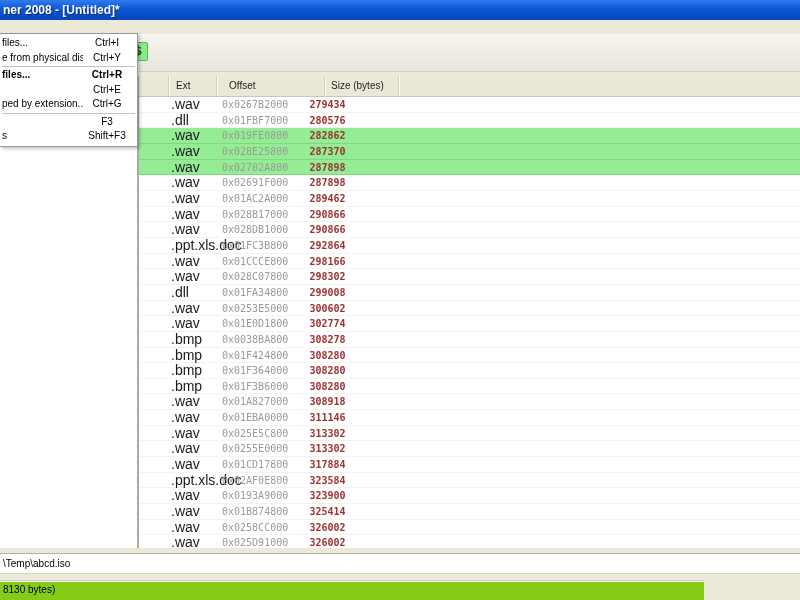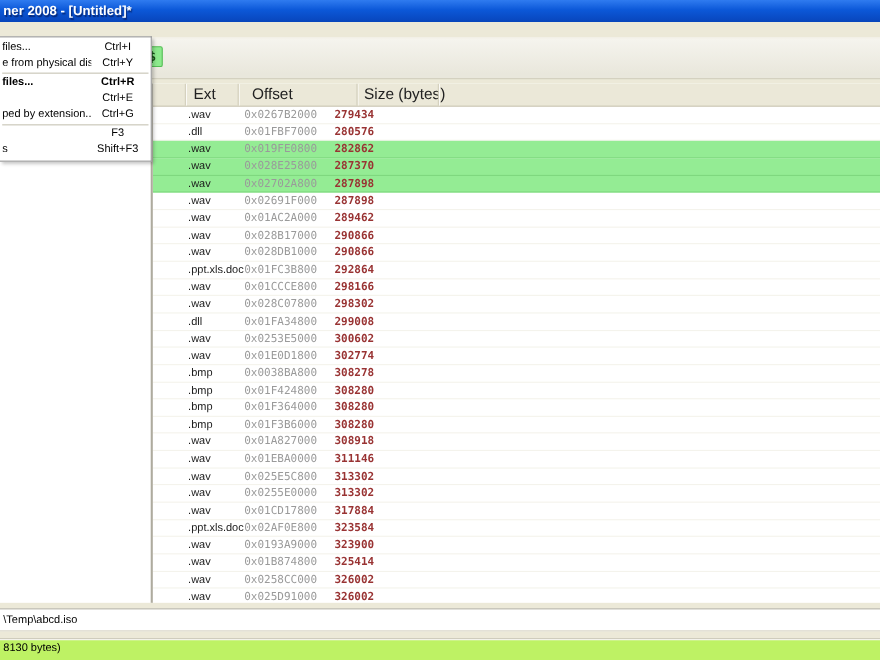--- a/index.html
+++ b/index.html
@@ -25,53 +25,53 @@
     border-radius:2px;color:#174f17;font:bold 12px "DejaVu Sans Mono",monospace;
     text-align:center;line-height:16px}
 
   
   .leftpane{position:absolute;left:0;top:76px;width:137px;height:472px;background:#fff;
     border-right:2px solid #aeab9e;box-sizing:content-box}
 
   
   .listview{position:absolute;left:139px;top:76px;width:661px;height:472px;background:#fff;overflow:hidden}
   .lv-header{height:20px;background:#EBE8D8;display:flex;border-bottom:1px solid #cbc7b5}
-  .h-cell{box-sizing:border-box;font-size:14px;color:#222;line-height:19px;white-space:nowrap}
+  .h-cell{box-sizing:border-box;font-size:10px;color:#222;line-height:19px;white-space:nowrap}
   .h-cell+.h-cell{border-left:1px solid #d3cfbd;box-shadow:inset 1px 0 0 #fbfaf6}
   .h-icon{width:29px}
   .h-ext{width:48px;padding-left:7px}
   .h-offset{width:108px;padding-left:12px}
   .h-size{width:74px;padding-left:6px}
   .h-fill{flex:1}
   .lv-body{}
   .lv-row{height:15.66px;display:flex;border-bottom:1px solid #f4f3ec;box-sizing:border-box}
   .lv-row.hl{background:#94ec94;border-bottom:1px solid #7fd87f}
   .lv-row span{box-sizing:border-box;line-height:15px;white-space:nowrap}
   .c-icon{width:29px}
-  .c-ext{width:48px;padding-left:3px;font-size:10px;color:#1a1a1a;overflow:visible}
+  .c-ext{width:48px;padding-left:3px;font-size:14px;color:#1a1a1a;overflow:visible}
   .c-offset{width:88px;padding-left:6px;font:10px "DejaVu Sans Mono",monospace;color:#9a9a9a}
-  .c-size{width:74px;padding-right:27px;text-align:left;
+  .c-size{width:74px;padding-right:27px;text-align:center;
     font:bold 10px "DejaVu Sans Mono",monospace;color:#993333}
 
   
   .menu{position:absolute;left:0;top:33px;width:138px;box-sizing:border-box;background:#fff;
     border:1px solid #979797;border-left:none;box-shadow:2px 2px 3px rgba(0,0,0,.22);
     padding:2px 0;z-index:10}
   .menu-item{display:flex;height:14.5px;line-height:14px;font-size:10px;color:#000;
     padding:0 6px 0 2px;white-space:nowrap;cursor:default}
   .menu-item .mi-label{flex:1;overflow:hidden}
   .menu-item .mi-shortcut{flex:none;width:48px;text-align:center}
   .menu-item.bold{font-weight:bold}
   .menu-sep{height:1px;background:#c6c3b4;margin:1px 2px}
 
   
   .pathbar{position:absolute;left:0;top:553px;width:800px;height:21px;background:#fff;
     border-top:1px solid #b5b2a4;border-bottom:1px solid #d8d5c6;box-sizing:border-box;
     font-size:10px;color:#000;line-height:19px;padding-left:3px}
-  .statusbar{position:absolute;left:0;top:580px;width:800px;height:20px;background:#bef264;
+  .statusbar{position:absolute;left:0;top:580px;width:704px;height:20px;background:#84cc16;
     border-top:1px solid #cfccbd;box-shadow:inset 0 1px 0 #f8f7f2;box-sizing:border-box;
     font-size:10px;color:#000;line-height:18px;padding-left:3px}
 </style>
 </head>
 <body>
 
 <div class="titlebar">
   <span>ner 2008 - [Untitled]*</span>
 </div>
 

